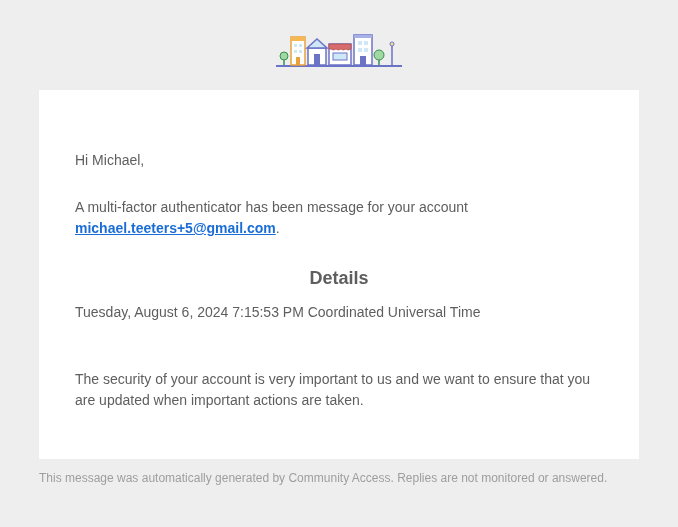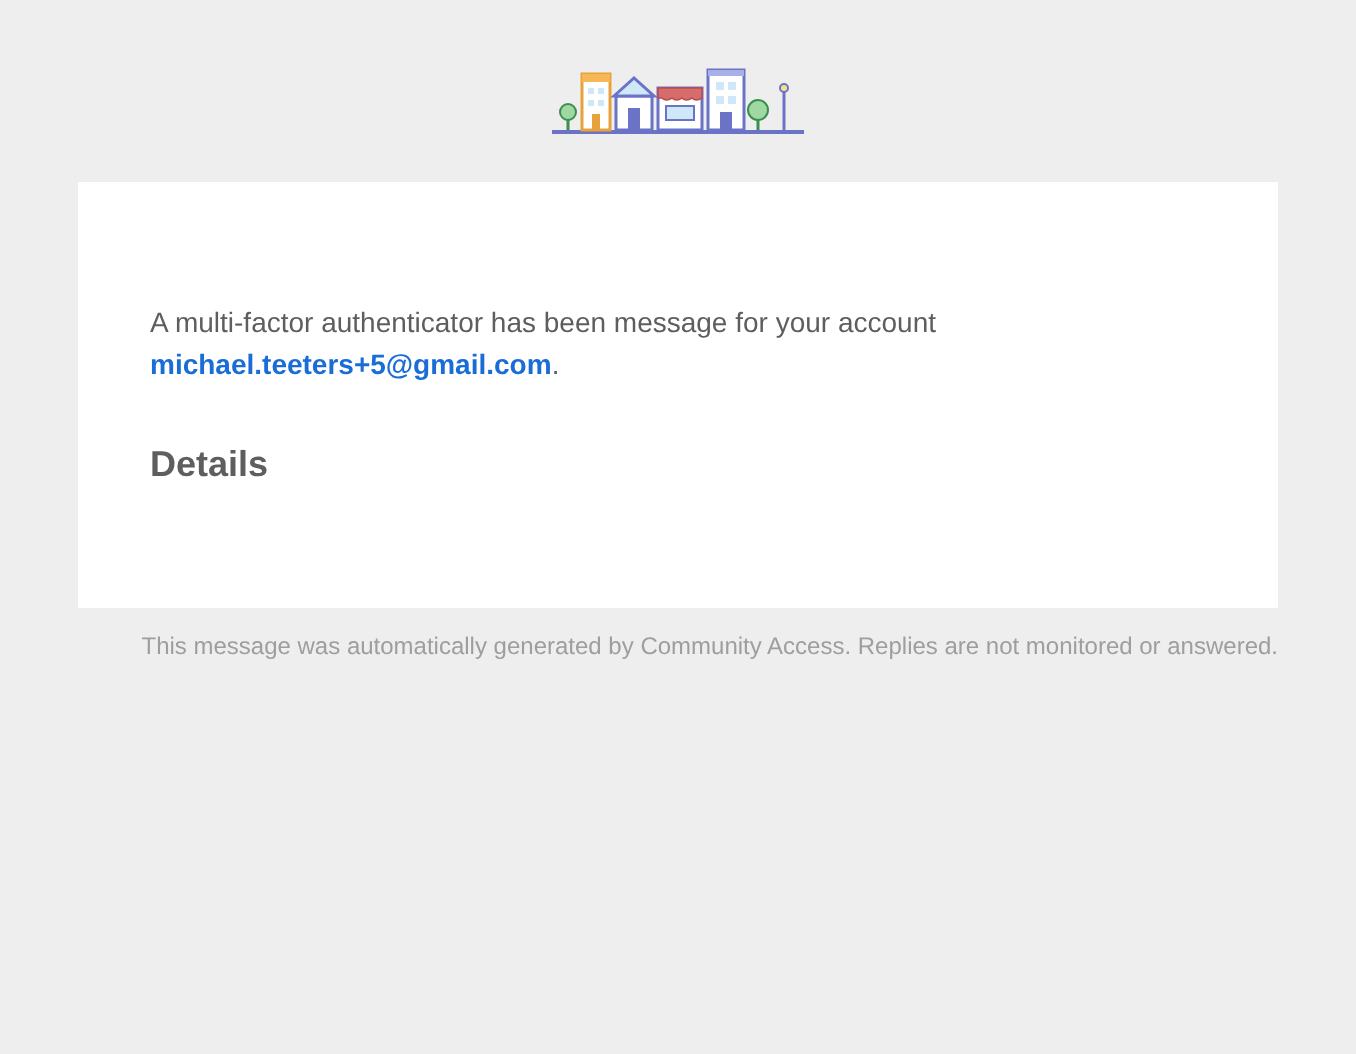--- a/index.html
+++ b/index.html
@@ -27,35 +27,37 @@
     padding: 60px 36px 48px 36px;
     color: #5e5e5e;
     font-size: 14px;
     line-height: 1.5;
   }
   .greeting { margin-bottom: 26px; }
   .para { margin-bottom: 26px; }
   .email-link {
     color: #1a6dd6;
     font-weight: 700;
+    text-decoration: underline;
     cursor: pointer;
   }
   .details-heading {
     font-size: 18px;
     font-weight: 700;
     color: #5e5e5e;
     margin-top: 20px;
     margin-bottom: 10px;
+    text-align: center;
   }
   .detail-line { margin-bottom: 6px; }
   .security-note { margin-top: 46px; }
   .footer {
     width: 600px;
     margin: 12px auto 0 auto;
-    text-align: right;
+    text-align: left;
     font-size: 12px;
     color: #9e9e9e;
   }
 </style>
 </head>
 <body>
 
 <div class="outer">
 
   <div class="logo-wrap">
@@ -91,24 +93,27 @@
 
       <circle cx="105" cy="27" r="5" fill="#9fd8a3" stroke="#3a8f4e" stroke-width="1"></circle>
       <line x1="105" y1="32" x2="105" y2="37" stroke="#3a8f4e" stroke-width="1.5"></line>
 
       <line x1="118" y1="18" x2="118" y2="37" stroke="#6b73c7" stroke-width="1.5"></line>
       <circle cx="118" cy="16" r="2" fill="#f7e28c" stroke="#6b73c7" stroke-width="1"></circle>
     </svg>
   </div>
 
   <div class="card">
+    <p class="greeting">Hi Michael,</p>
 
     <p class="para">
       <span>A multi-factor authenticator has been message for your account </span><a class="email-link">michael.teeters+5@gmail.com</a><span>.</span>
     </p>
 
     <h2 class="details-heading">Details</h2>
+    <p class="detail-line">Tuesday, August 6, 2024 7:15:53 PM Coordinated Universal Time</p>
 
+    <p class="security-note">The security of your account is very important to us and we want to ensure that you are updated when important actions are taken.</p>
   </div>
 
   <div class="footer">This message was automatically generated by Community Access. Replies are not monitored or answered.</div>
 
 </div>
 
 </body></html>

